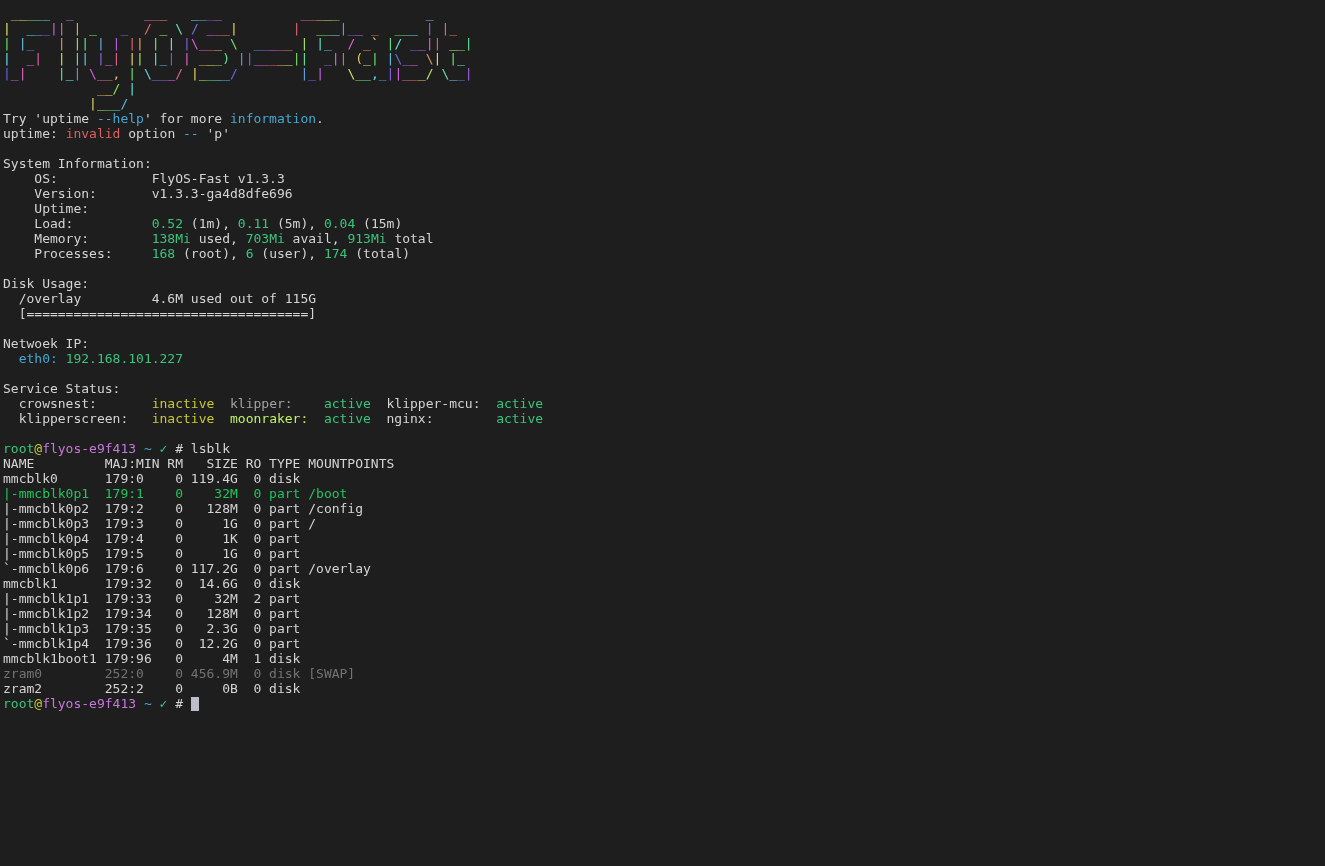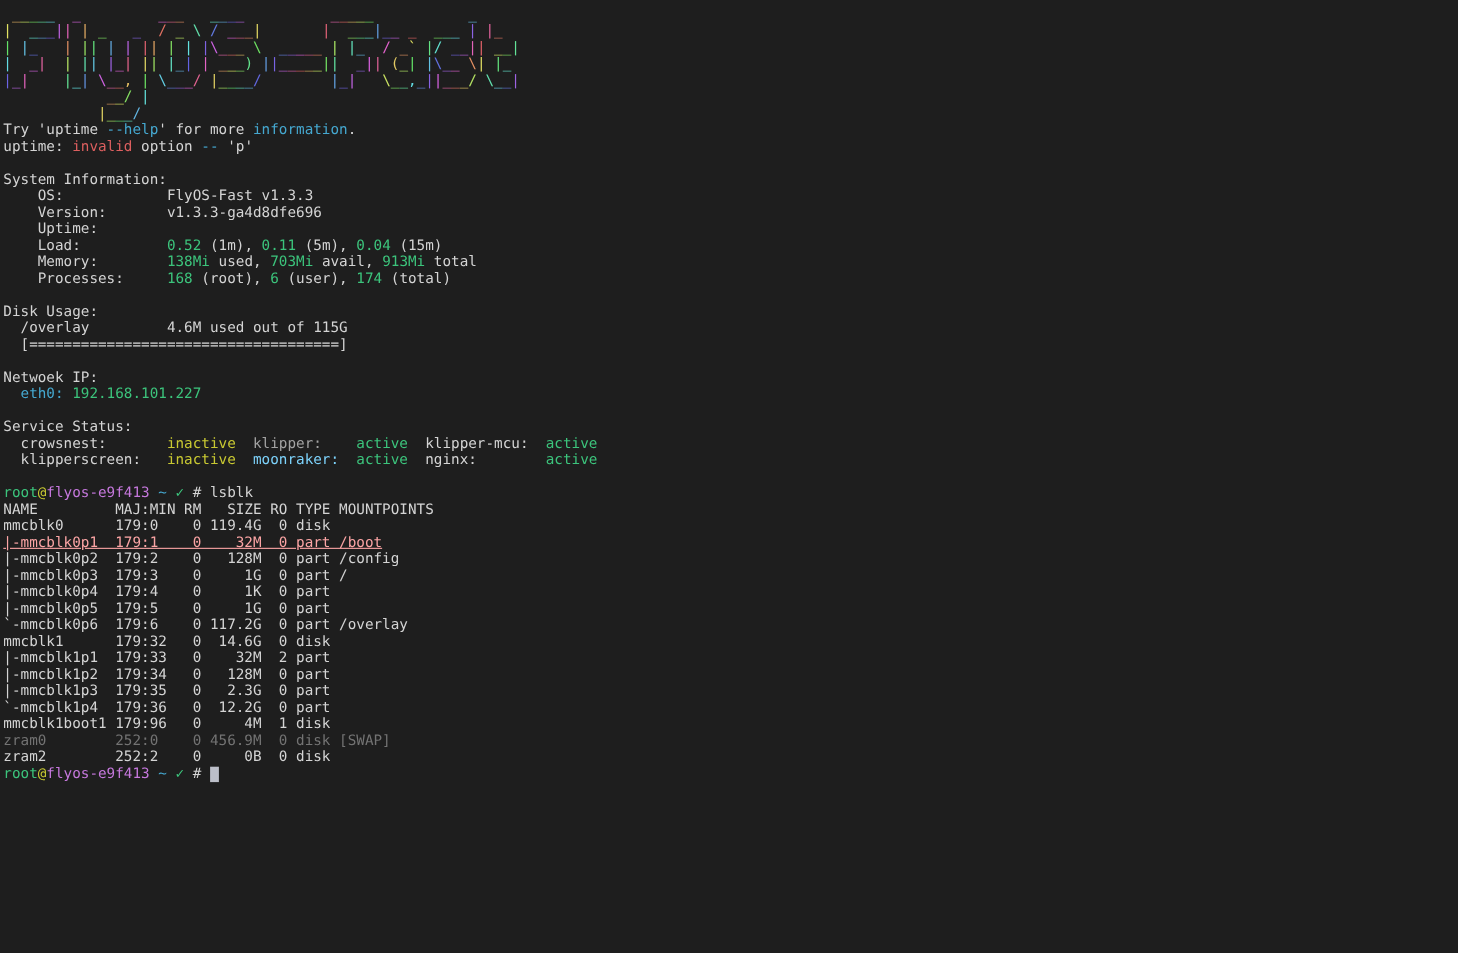--- a/index.html
+++ b/index.html
@@ -47,26 +47,26 @@
     <div class="line"><span style="color: rgb(212, 212, 212);"> </span></div>
     <div class="line"><span style="color: rgb(212, 212, 212);">Disk Usage:</span></div>
     <div class="line"><span style="color: rgb(212, 212, 212);">  /overlay         4.6M used out of 115G</span></div>
     <div class="line"><span style="color: rgb(212, 212, 212);">  [====================================]</span></div>
     <div class="line"><span style="color: rgb(212, 212, 212);"> </span></div>
     <div class="line"><span style="color: rgb(212, 212, 212);">Netwoek IP:</span></div>
     <div class="line"><span style="color: rgb(212, 212, 212);">  </span><span style="color: rgb(69, 168, 208);">eth0:</span><span style="color: rgb(212, 212, 212);"> </span><span style="color: rgb(60, 196, 124);">192.168.101.227</span></div>
     <div class="line"><span style="color: rgb(212, 212, 212);"> </span></div>
     <div class="line"><span style="color: rgb(212, 212, 212);">Service Status:</span></div>
     <div class="line"><span style="color: rgb(212, 212, 212);">  crowsnest:       </span><span style="color: rgb(201, 201, 50);">inactive</span><span style="color: #a3a3a3;">  klipper:    </span><span style="color: rgb(60, 196, 124);">active</span><span style="color: rgb(212, 212, 212);">  klipper-mcu:  </span><span style="color: rgb(60, 196, 124);">active</span></div>
-    <div class="line"><span style="color: rgb(212, 212, 212);">  klipperscreen:   </span><span style="color: rgb(201, 201, 50);">inactive</span><span style="color: #7dd3fc;">  moonraker:  </span><span style="color: rgb(60, 196, 124);">active</span><span style="color: rgb(212, 212, 212);">  nginx:        </span><span style="color: rgb(60, 196, 124);">active</span></div>
+    <div class="line"><span style="color: rgb(212, 212, 212);">  klipperscreen:   </span><span style="color: rgb(201, 201, 50);">inactive</span><span style="color: #bef264;">  moonraker:  </span><span style="color: rgb(60, 196, 124);">active</span><span style="color: rgb(212, 212, 212);">  nginx:        </span><span style="color: rgb(60, 196, 124);">active</span></div>
     <div class="line"><span style="color: rgb(212, 212, 212);"> </span></div>
     <div class="line"><span style="color: rgb(60, 196, 124);">root</span><span style="color: rgb(201, 201, 50);">@</span><span style="color: rgb(198, 120, 221);">flyos-e9f413</span><span style="color: rgb(212, 212, 212);"> </span><span style="color: rgb(69, 168, 208);">~</span><span style="color: rgb(212, 212, 212);"> </span><span style="color: rgb(60, 196, 124);">✓</span><span style="color: rgb(212, 212, 212);"> # </span><span style="color: rgb(212, 212, 212);">lsblk</span></div>
     <div class="line"><span style="color: rgb(212, 212, 212);">NAME         MAJ:MIN RM   SIZE RO TYPE MOUNTPOINTS</span></div>
     <div class="line"><span style="color: rgb(212, 212, 212);">mmcblk0      179:0    0 119.4G  0 disk </span></div>
-    <div class="line"><span style="color: #fca5a5; text-decoration: underline;">|-mmcblk0p1  179:1    0    32M  0 part /boot</span></div>
+    <div class="line"><span style="color: #22c55e;">|-mmcblk0p1  179:1    0    32M  0 part /boot</span></div>
     <div class="line"><span style="color: rgb(212, 212, 212);">|-mmcblk0p2  179:2    0   128M  0 part /config</span></div>
     <div class="line"><span style="color: rgb(212, 212, 212);">|-mmcblk0p3  179:3    0     1G  0 part /</span></div>
     <div class="line"><span style="color: rgb(212, 212, 212);">|-mmcblk0p4  179:4    0     1K  0 part </span></div>
     <div class="line"><span style="color: rgb(212, 212, 212);">|-mmcblk0p5  179:5    0     1G  0 part </span></div>
     <div class="line"><span style="color: rgb(212, 212, 212);">`-mmcblk0p6  179:6    0 117.2G  0 part /overlay</span></div>
     <div class="line"><span style="color: rgb(212, 212, 212);">mmcblk1      179:32   0  14.6G  0 disk </span></div>
     <div class="line"><span style="color: rgb(212, 212, 212);">|-mmcblk1p1  179:33   0    32M  2 part </span></div>
     <div class="line"><span style="color: rgb(212, 212, 212);">|-mmcblk1p2  179:34   0   128M  0 part </span></div>
     <div class="line"><span style="color: rgb(212, 212, 212);">|-mmcblk1p3  179:35   0   2.3G  0 part </span></div>
     <div class="line"><span style="color: rgb(212, 212, 212);">`-mmcblk1p4  179:36   0  12.2G  0 part </span></div>

